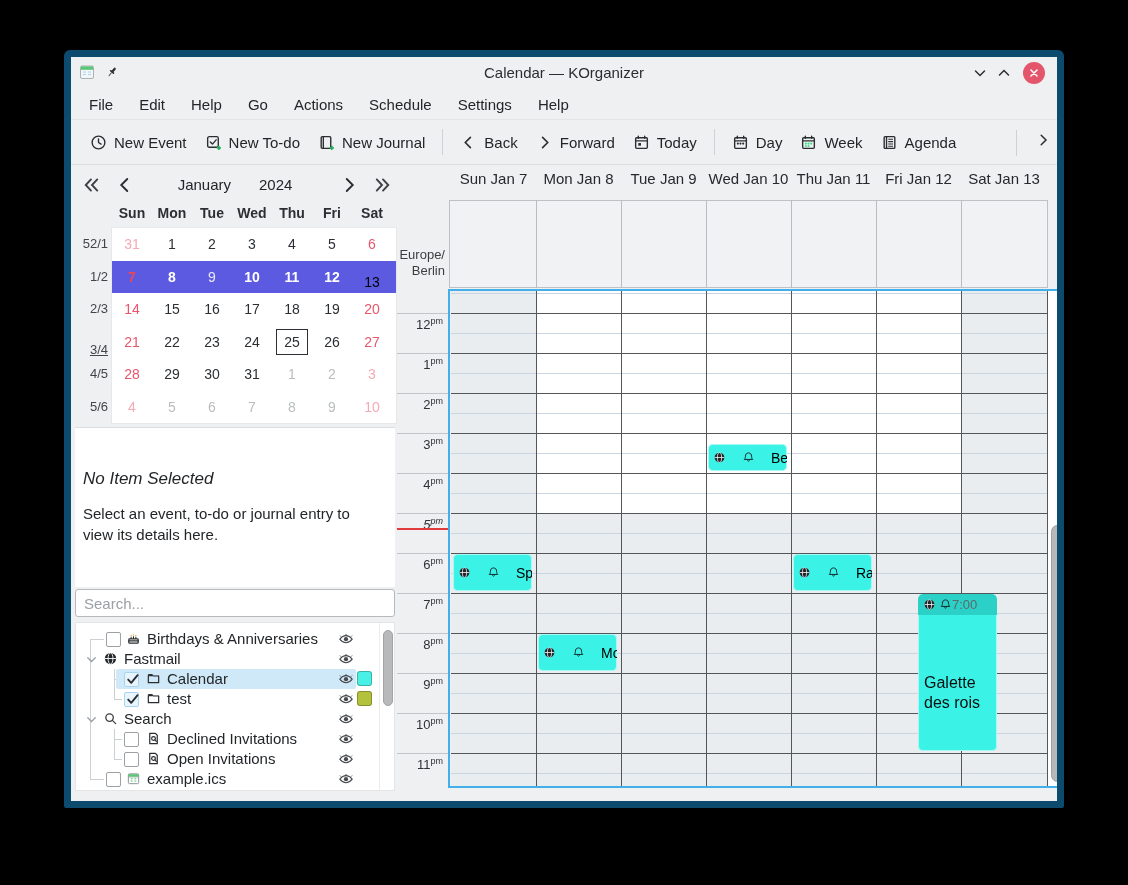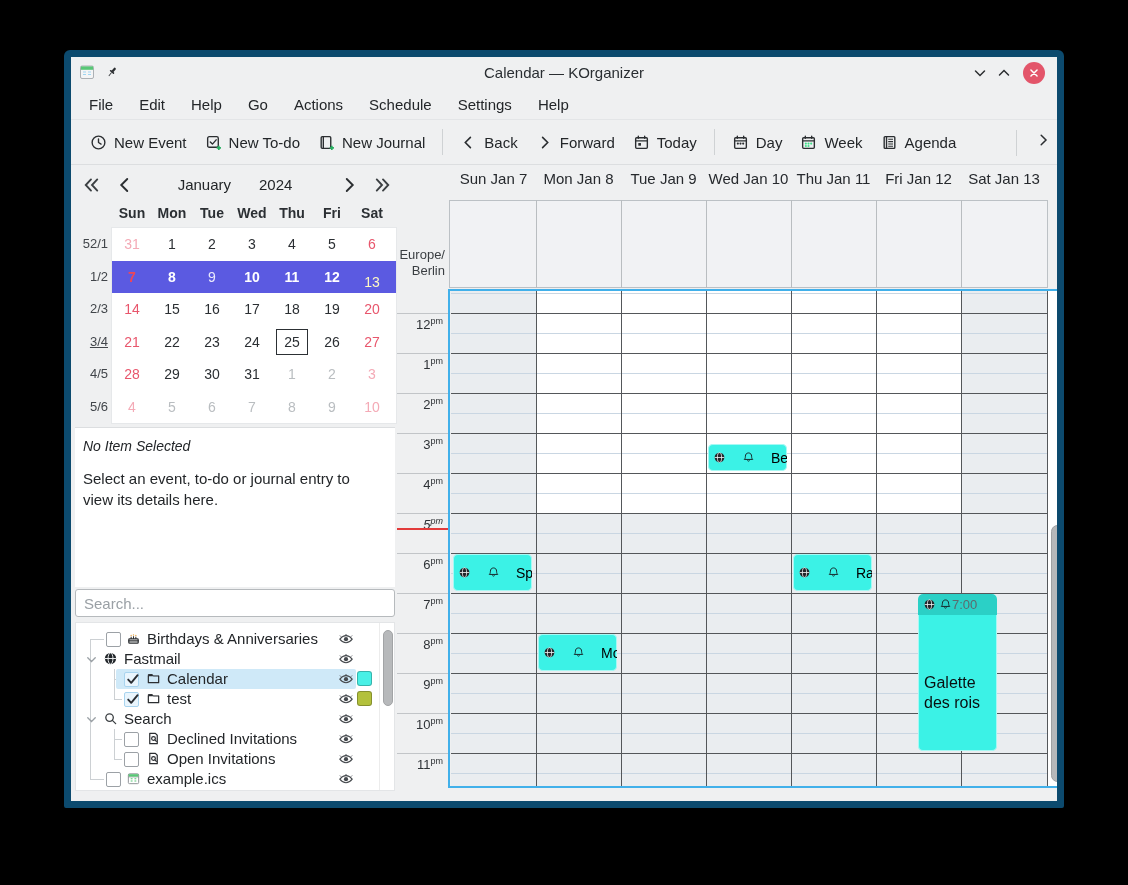--- a/index.html
+++ b/index.html
@@ -37,26 +37,26 @@
   .mc-dayhdr div{width:40px;text-align:center;font-size:14px;font-weight:bold;color:#2b2f33;}
   .mc-week{position:absolute;left:37px;width:284px;height:32px;display:flex;align-items:center;}
   .mc-week.selected{background:#5b5ae1;}
   .mc-cell{width:40px;text-align:center;font-size:14px;color:#2b2f33;}
   .mc-cell.red{color:#e8566c;}
   .mc-cell.outred{color:#f4aab6;}
   .mc-cell.out{color:#b9bdc0;}
   .mc-cell.selred{color:#ee4658;font-weight:bold;}
   .mc-cell.selbold{color:#fff;font-weight:bold;}
   .mc-cell.sel{color:rgba(255,255,255,.88);}
-  .mc-cell.selpink{color:#fef9c3;margin-top:11px;}
+  .mc-cell.selpink{color:#000000;margin-top:11px;}
   .mc-cell.today span{display:inline-block;border:1.5px solid #2c3034;background:#fff;width:32px;line-height:24px;}
   .mc-wknum{position:absolute;left:0;width:33px;height:32px;line-height:32px;text-align:right;font-size:13px;color:#41454a;}
   
   .iviewer{position:absolute;left:0;top:262px;width:320px;height:160px;background:#fff;border-top:1px solid #dcdee0;padding:10px 8px;}
-  .iv-title{font-style:italic;font-size:14px;color:#232629;margin-bottom:14px;}
+  .iv-title{font-style:italic;font-size:17px;color:#232629;margin-bottom:14px;margin-top:31px;}
   .iv-body{font-size:15px;color:#232629;line-height:21px;width:300px;}
   
   .searchbox{position:absolute;left:0;top:424px;width:320px;height:28px;}
   .searchbox input{width:100%;height:100%;border:1px solid #b6babd;border-radius:3px;padding:0 8px;font-size:15px;
     font-family:inherit;color:#232629;background:#fff;outline:none;}
   .searchbox input::placeholder{color:#9aa0a5;}
   
   .callist{position:absolute;left:0;top:457px;width:320px;height:169px;background:#fff;border:1px solid #e3e5e7;overflow:hidden;}
   .lrow{position:absolute;left:0;width:300px;height:20px;font-size:15px;color:#232629;}
   .lrow .lbl{position:absolute;top:1px;white-space:nowrap;}
@@ -321,21 +321,21 @@
         <div class="mc-wknum" style="top: 128px;">2/3</div>
         <div class="mc-week" style="top: 160.5px;">
           <div class="mc-cell red">21</div>
           <div class="mc-cell ">22</div>
           <div class="mc-cell ">23</div>
           <div class="mc-cell ">24</div>
           <div class="mc-cell today"><span>25</span></div>
           <div class="mc-cell ">26</div>
           <div class="mc-cell red">27</div>
         </div>
-        <div class="mc-wknum" style="top: 161px; text-decoration: underline;">3/4</div>
+        <div class="mc-wknum" style="top: 169px; text-decoration: underline;">3/4</div>
         <div class="mc-week" style="top: 193px;">
           <div class="mc-cell red">28</div>
           <div class="mc-cell ">29</div>
           <div class="mc-cell ">30</div>
           <div class="mc-cell ">31</div>
           <div class="mc-cell out">1</div>
           <div class="mc-cell out">2</div>
           <div class="mc-cell outred">3</div>
         </div>
         <div class="mc-wknum" style="top: 193px;">4/5</div>

